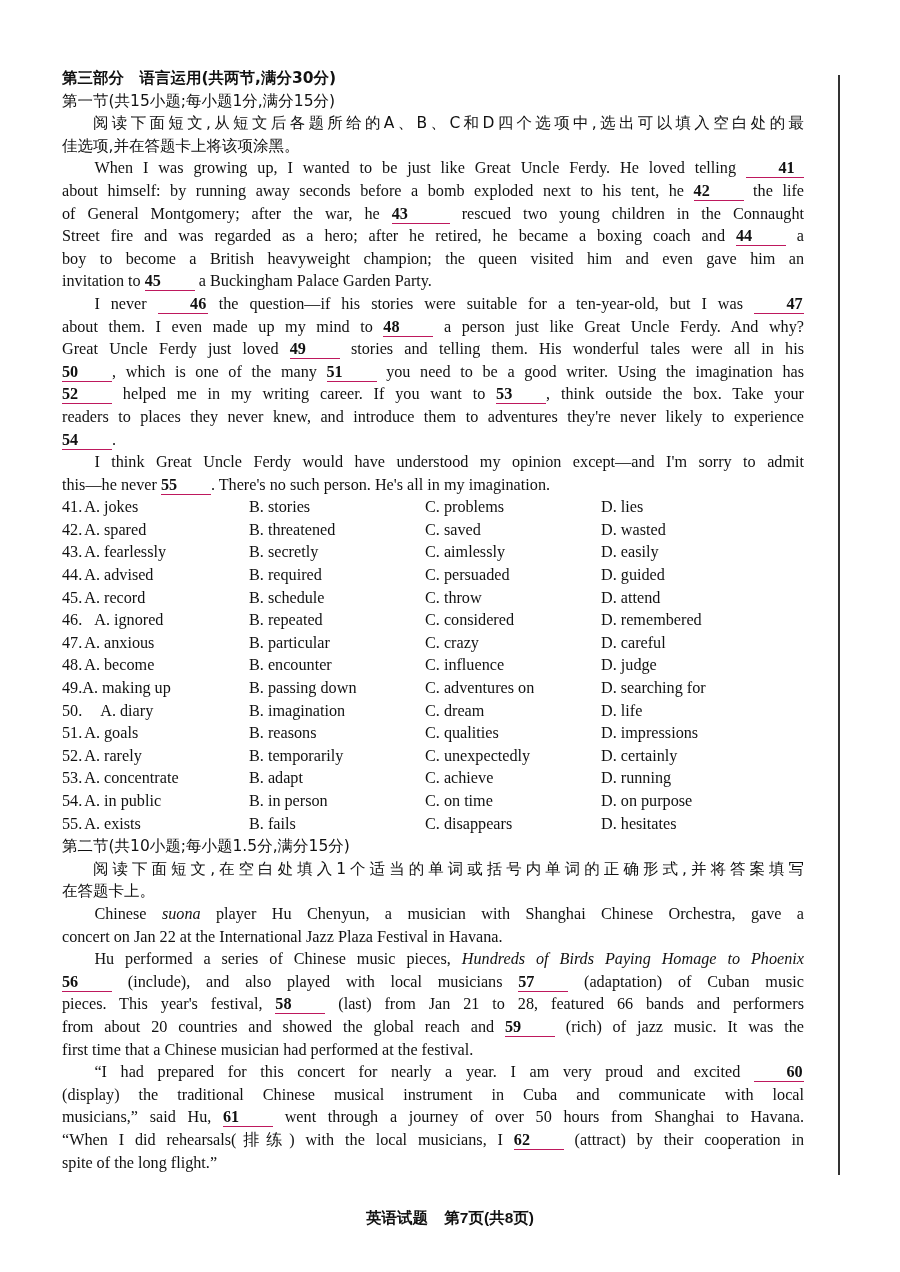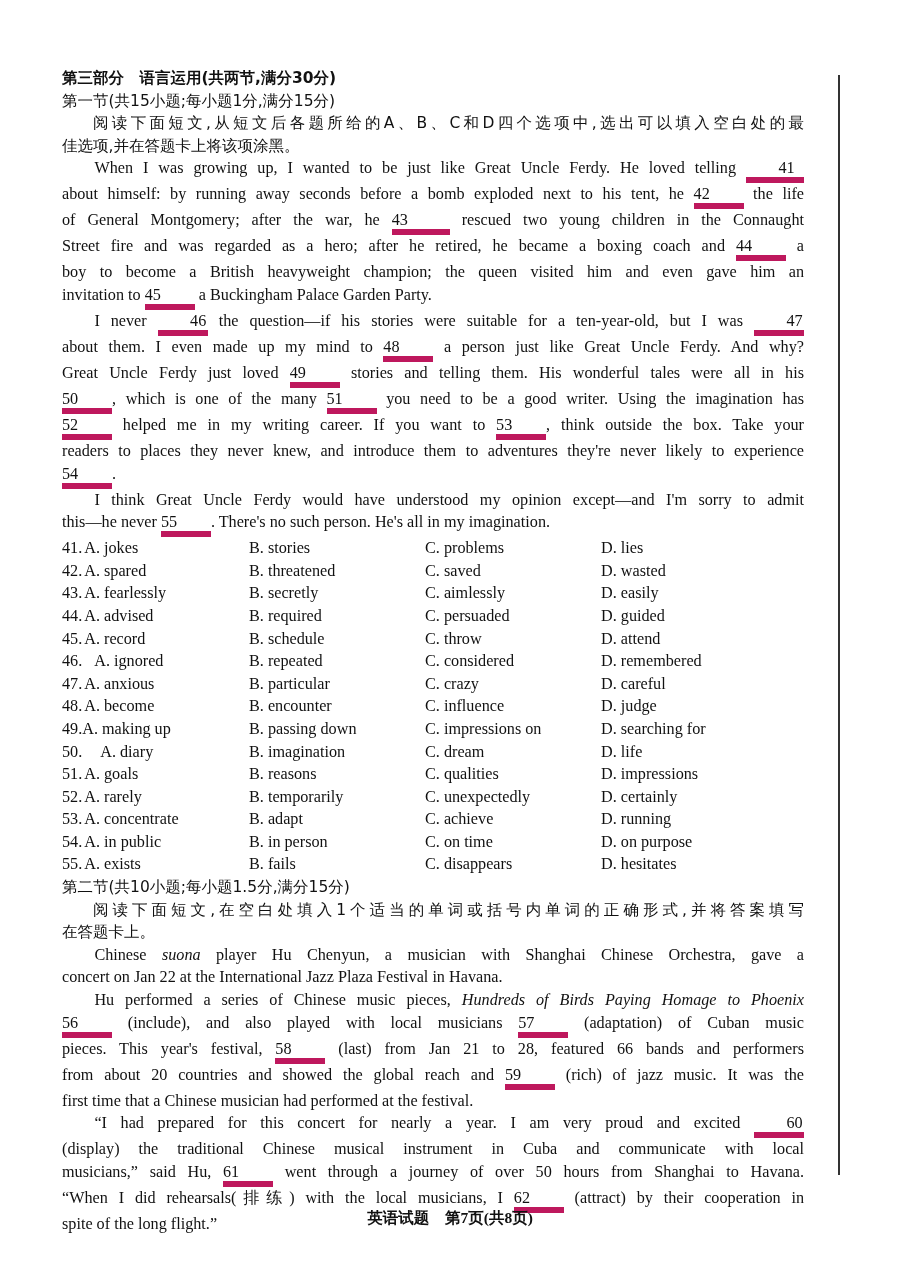--- a/index.html
+++ b/index.html
@@ -6,27 +6,27 @@
   body { width: 900px; height: 1272px; position: relative; overflow: hidden;
          font-family: "Liberation Serif", "DejaVu Serif", serif; color: #111; }
   .page { position: absolute; left: 0; top: 0; width: 900px; height: 1272px; }
   .margin-line { position: absolute; left: 838px; top: 75px; width: 2px; height: 1100px; background: #333; }
   .content { position: absolute; left: 62px; top: 67px; width: 742px; }
   .line { font-size: 16.2px; line-height: 22.6px; white-space: nowrap; text-align: justify; text-align-last: justify; }
   .line.last { text-align-last: left; }
   .cn { font-family: "DejaVu Sans", sans-serif; font-size: 15.5px; }
   .cn.bold { font-weight: bold; }
   .indent { text-indent: 2em; }
-  .blank { display: inline-block; border-bottom: 6px solid #be185d; text-align: center; line-height: 18px; }
+  .blank { display: inline-block; border-bottom: 1px solid #be185d; text-align: center; line-height: 18px; font-weight: bold; }
   .w50 { width: 50px; } .w58 { width: 58px; }
   .opt-row { display: flex; font-size: 16.2px; line-height: 22.6px; }
   .opt-row span { display: inline-block; }
   .c1 { width: 187px; } .c2 { width: 176px; } .c3 { width: 176px; } .c4 { width: 200px; }
   .footer { position: absolute; top: 1208px; left: 0; width: 900px; text-align: center;
-            font-family: Liberation Serif, serif; font-size: 15.5px; font-weight: bold; }
+            font-family: Liberation Sans, sans-serif; font-size: 15.5px; font-weight: bold; }
   .footer span { margin: 0 6px; }
   i { font-style: italic; }
 </style>
 </head>
 <body>
 
 <div class="page">
   <div class="margin-line"></div>
 
   <div class="content">
@@ -98,21 +98,21 @@
         </div>
         <div class="opt-row">
           <span class="c1"><span>48.</span><span style="margin-left: 2px;">A. become</span></span>
           <span class="c2">B. encounter</span>
           <span class="c3">C. influence</span>
           <span class="c4">D. judge</span>
         </div>
         <div class="opt-row">
           <span class="c1"><span>49.</span><span style="margin-left: 0;">A. making up</span></span>
           <span class="c2">B. passing down</span>
-          <span class="c3">C. impressions on</span>
+          <span class="c3">C. adventures on</span>
           <span class="c4">D. searching for</span>
         </div>
         <div class="opt-row">
           <span class="c1"><span>50.</span><span style="margin-left: 18px;">A. diary</span></span>
           <span class="c2">B. imagination</span>
           <span class="c3">C. dream</span>
           <span class="c4">D. life</span>
         </div>
         <div class="opt-row">
           <span class="c1"><span>51.</span><span style="margin-left: 2px;">A. goals</span></span>

